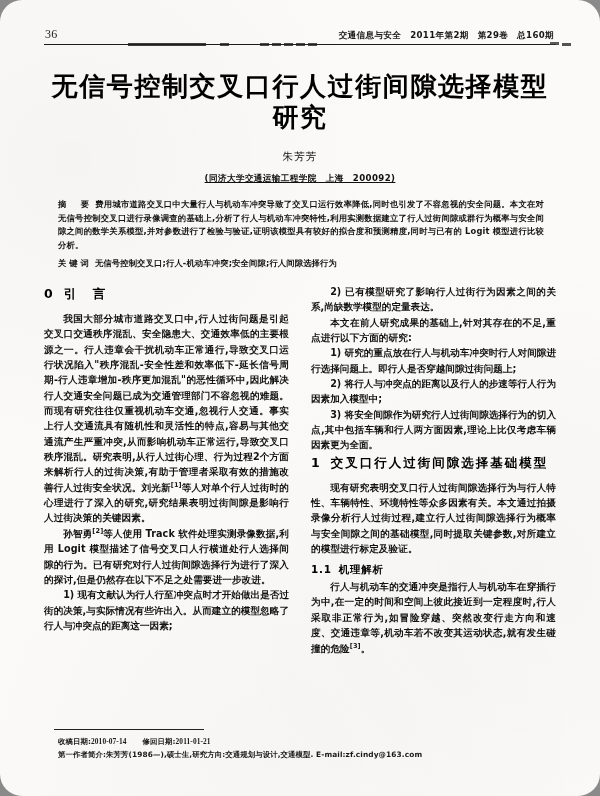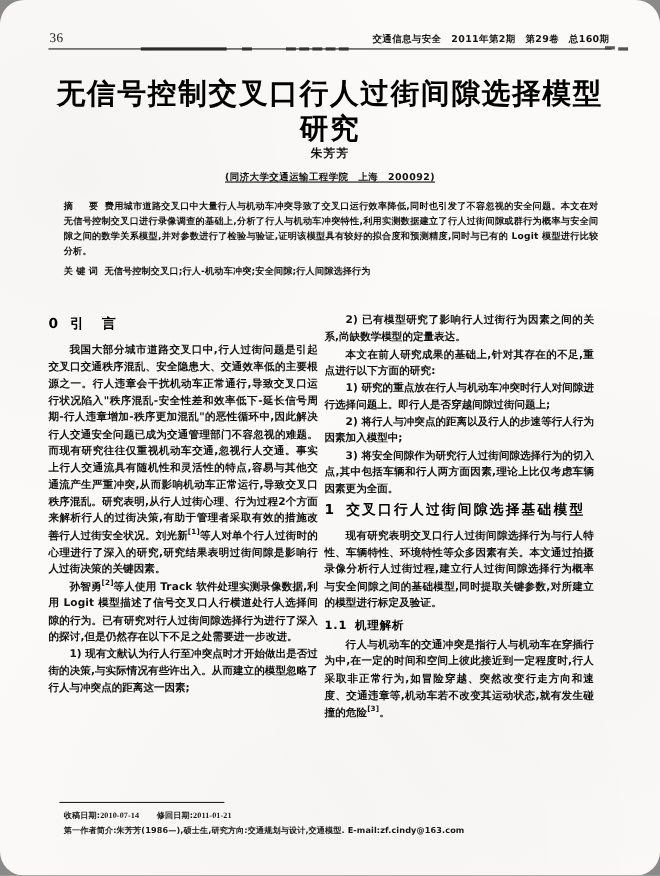--- a/index.html
+++ b/index.html
@@ -89,22 +89,23 @@
   .titleblock { text-align: center; }
   .doc-title {
     margin: 26px 0 0 0;
     font-size: 26px;
     font-weight: bold;
     letter-spacing: 1.6px;
     color: #000;
     line-height: 1.2;
   }
   .author {
+    margin-top: 17px;
     font-size: 10.5px;
-    font-weight: bold;
+    font-weight: normal;
     letter-spacing: 1.2px;
   }
   .affil {
     margin-top: 9px;
     font-size: 8.6px;
     font-weight: bold;
     letter-spacing: 0.4px;
     text-decoration: underline;
   }
 
@@ -141,21 +142,21 @@
   }
 
   
   .columns {
     position: absolute;
     top: 258px;
     left: 0;
     width: 512px;
     height: 448px;
     display: flex;
-    gap: 6px;
+    gap: 22px;
   }
   .col {
     width: 245px;
     font-size: 9.6px;
     line-height: 1.60;
     color: #121212;
   }
   .h1 {
     font-size: 12.5px;
     font-weight: bold;

